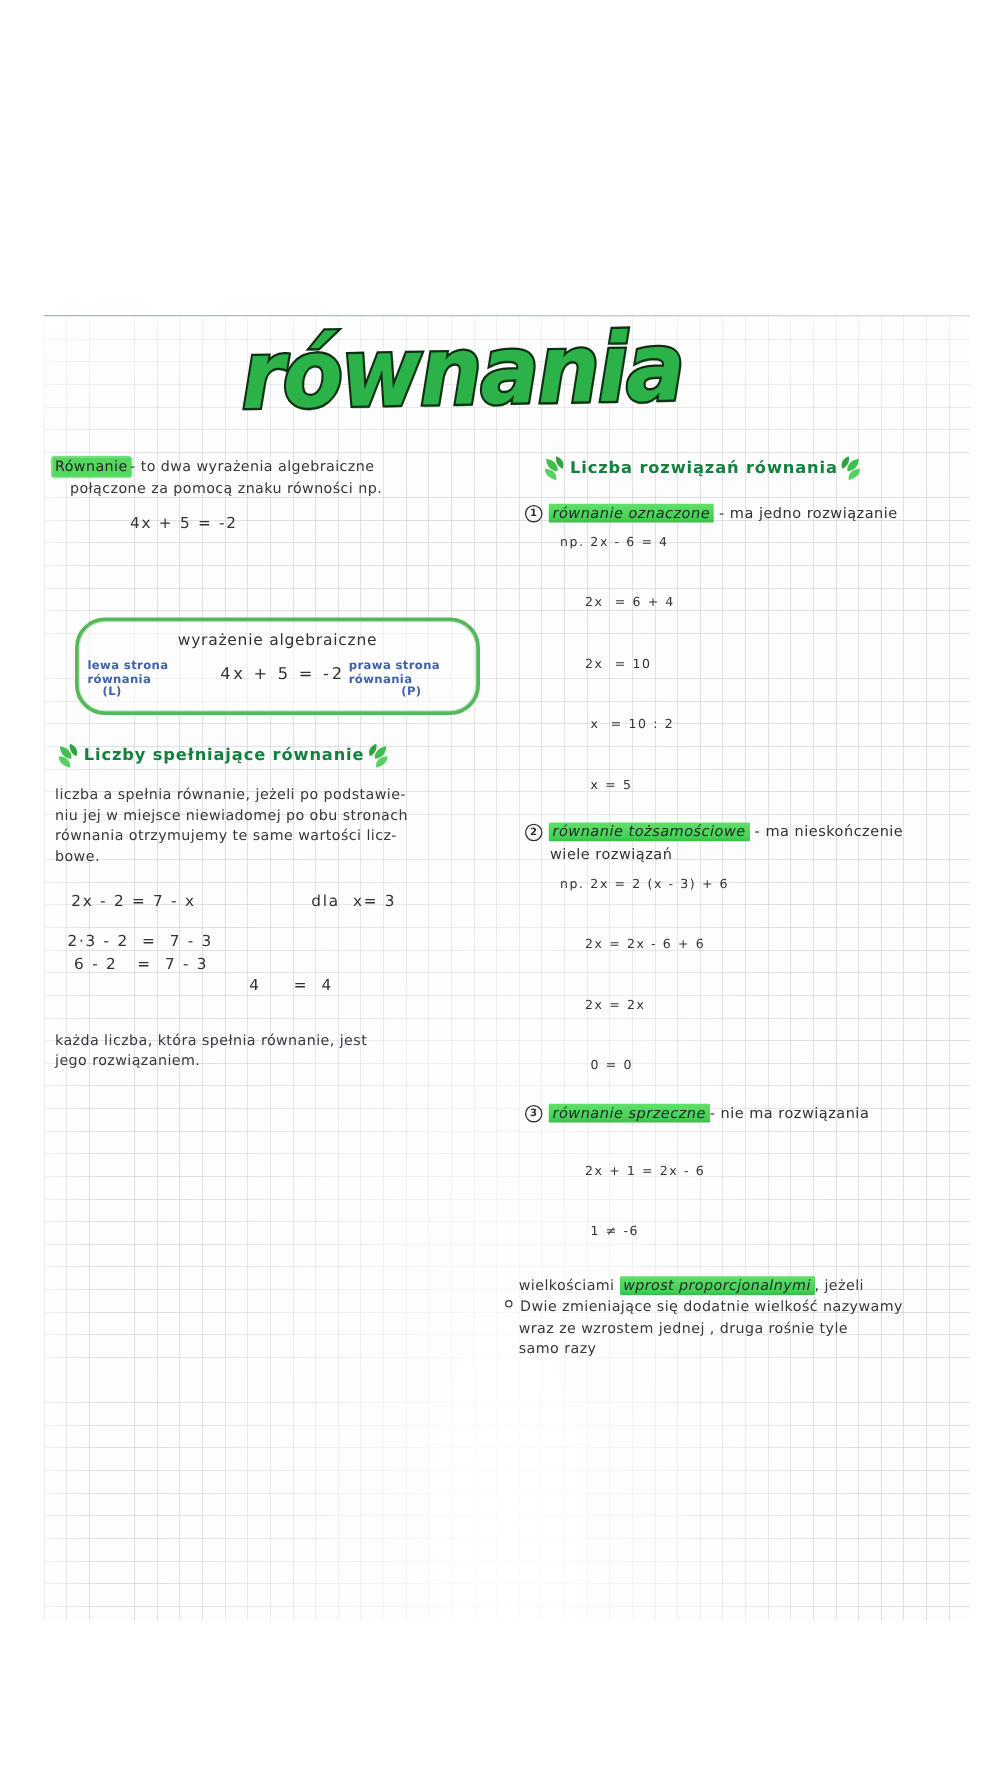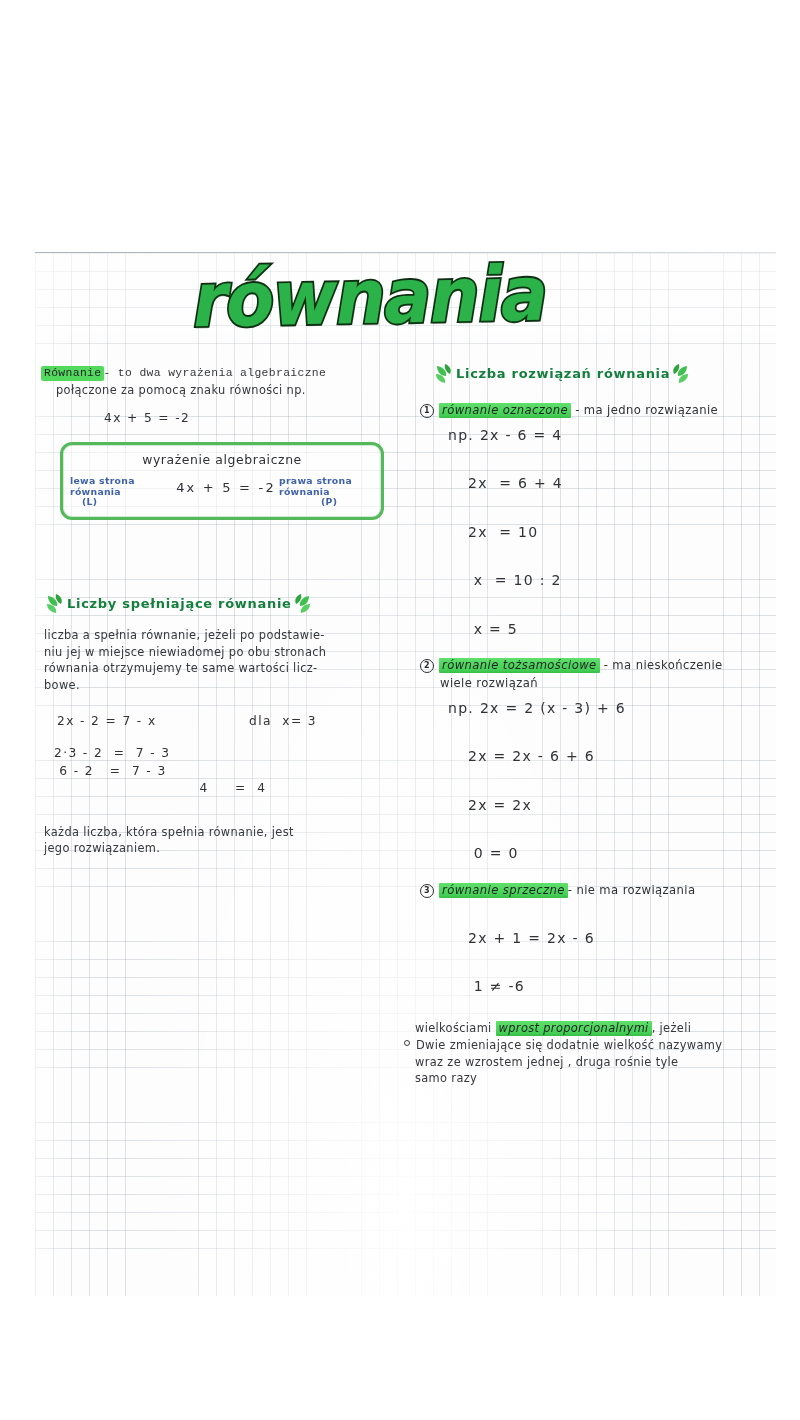--- a/index.html
+++ b/index.html
@@ -128,25 +128,25 @@
     height: 22px;
     top: -3px;
   }
   .leaf.l { left: 0; }
   .leaf.r { right: 0; }
 
   
   #def-box {
     position: absolute;
     left: 60px;
-    top: 442px;
+    top: 494px;
     width: 318px;
     height: 72px;
     border: 3px solid #55b95c;
-    border-radius: 12px;
+    border-radius: 24px;
     background: rgba(255,255,255,0.55);
     box-shadow: inset 0 0 0 1px rgba(120,200,130,0.35);
   }
   #def-box .box-title {
     position: absolute;
     left: 0; right: 0;
     top: 7px;
     text-align: center;
     font-size: 12.4px;
     letter-spacing: .6px;
@@ -194,21 +194,21 @@
     width: 4px; height: 4px;
     border: 1px solid #3a3c40;
     border-radius: 50%;
     margin-right: 6px;
     vertical-align: 3px;
   }
 
   .item { margin-bottom: 2px; font-size: 11.6px; letter-spacing: .4px; color: #2f3135; line-height: 16px;}
   .item-cont { padding-left: 20px; font-size: 11.6px; letter-spacing: .4px; color: #2f3135; line-height:16px; }
   .example { padding-left: 28px; margin-top: 9px; }
-  .example .ln { font-size: 14px; line-height: 16.4px; letter-spacing: 1.3px; color: #303236; white-space: pre; }
+  .example .ln { font-size: 10px; line-height: 16.4px; letter-spacing: 1.3px; color: #303236; white-space: pre; }
   .example .ln.indent { padding-left: 20px; margin-top: 32px; }
   .gap-12 { height: 12px; }
   .gap-20 { height: 20px; }
   .gap-26 { height: 26px; }
 
   .eqline { white-space: pre; font-size: 12.2px; letter-spacing: 1.4px; line-height: 17.5px; color: #303236; }
 </style>
 </head>
 <body>
 
@@ -216,21 +216,21 @@
 <div id="paper"></div>
 <div id="paper-shade"></div>
 
 <div id="title">
   <span class="bubble">równania</span>
 </div>
 
 <div class="col" id="col-left">
 
   <div>
-    <div class="note-body" style="white-space:nowrap;font-family:Liberation Mono, monospace;">
+    <div class="note-body" style="white-space:nowrap;">
       <span class="hl">Równanie</span><span>-</span>
       <span>to dwa  wyrażenia  algebraiczne</span>
     </div>
     <div class="note-body" style="padding-left:14px; white-space:nowrap;">połączone  za  pomocą  znaku  równości np.</div>
     <div class="gap-12"></div>
     <div class="eqline" style="padding-left:62px;">4x + 5 = -2</div>
   </div>
 
   <div style="position:absolute; left:3px; top:228px;">
     <span class="sec-head">

